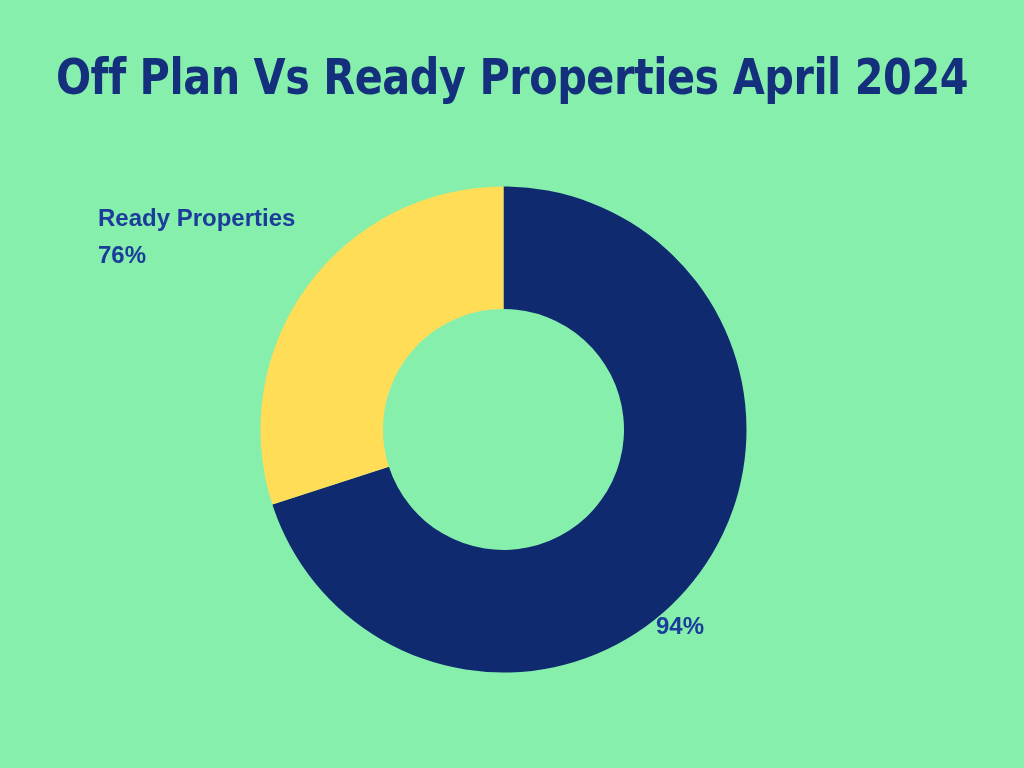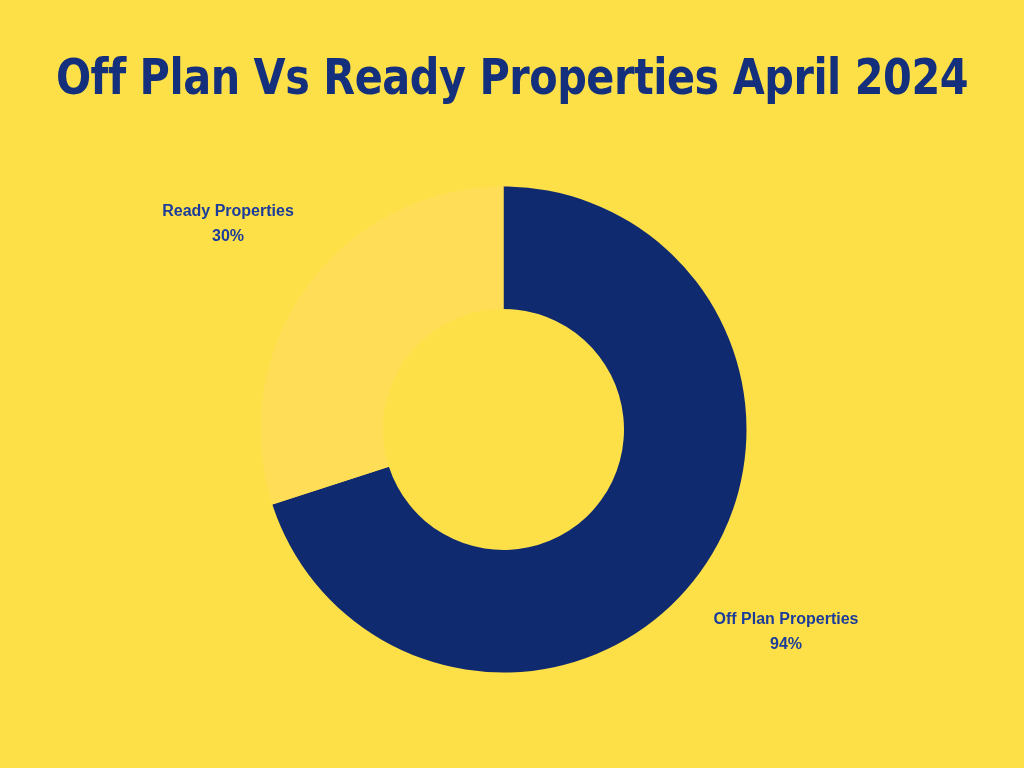--- a/index.html
+++ b/index.html
@@ -41,58 +41,57 @@
     position: absolute;
     left: 0;
     top: 0;
     width: 1024px;
     height: 768px;
     display: block;
   }
   
   .slice-label {
     position: absolute;
-    text-align: center;
+    text-align: left;
     font-family: "Liberation Sans", "DejaVu Sans", sans-serif;
     font-weight: 700;
-    font-size: 16px;
+    font-size: 24px;
     line-height: 1.55;
     color: #1b3c9b;
     white-space: nowrap;
   }
   #label-ready {
     left: 98px;
     top: 199px;
     width: 260px;
   }
   #label-offplan {
     left: 656px;
     top: 607px;
     width: 260px;
   }
   .slice-label .label-name { display: block; }
   .slice-label .label-pct  { display: block; }
 </style>
 </head>
 <body>
 
-<div id="canvas" style="background: #fde047;">
+<div id="canvas" style="background: #86efac;">
 
   <div id="chart-title" style="color: rgb(20, 47, 124);">Off Plan Vs Ready Properties April 2024</div>
 
   <svg id="donut-svg" viewBox="0 0 1024 768" xmlns="http://www.w3.org/2000/svg">
     <g>
       <path id="slice-off-plan" d="M 503.5 186.5 A 243 243 0 1 1 272.3932665402777 504.59112963311225 L 388.897689786434 466.7365478221812 A 120.5 120.5 0 1 0 503.5 309 Z" fill="#102a70"></path>
       <path id="slice-ready" d="M 272.3932665402777 504.59112963311225 A 243 243 0 0 1 503.49999999999994 186.5 L 503.5 309 A 120.5 120.5 0 0 0 388.897689786434 466.7365478221812 Z" fill="#ffdd57"></path>
     </g>
   </svg>
 
   <div id="label-ready" class="slice-label" style="color: rgb(27, 60, 155);">
     <span class="label-name">Ready Properties</span>
-    <span class="label-pct">30%</span>
+    <span class="label-pct">76%</span>
   </div>
 
   <div id="label-offplan" class="slice-label" style="color: rgb(27, 60, 155);">
-    <span class="label-name">Off Plan Properties</span>
     <span class="label-pct">94%</span>
   </div>
 
 </div>
 
 </body></html>

